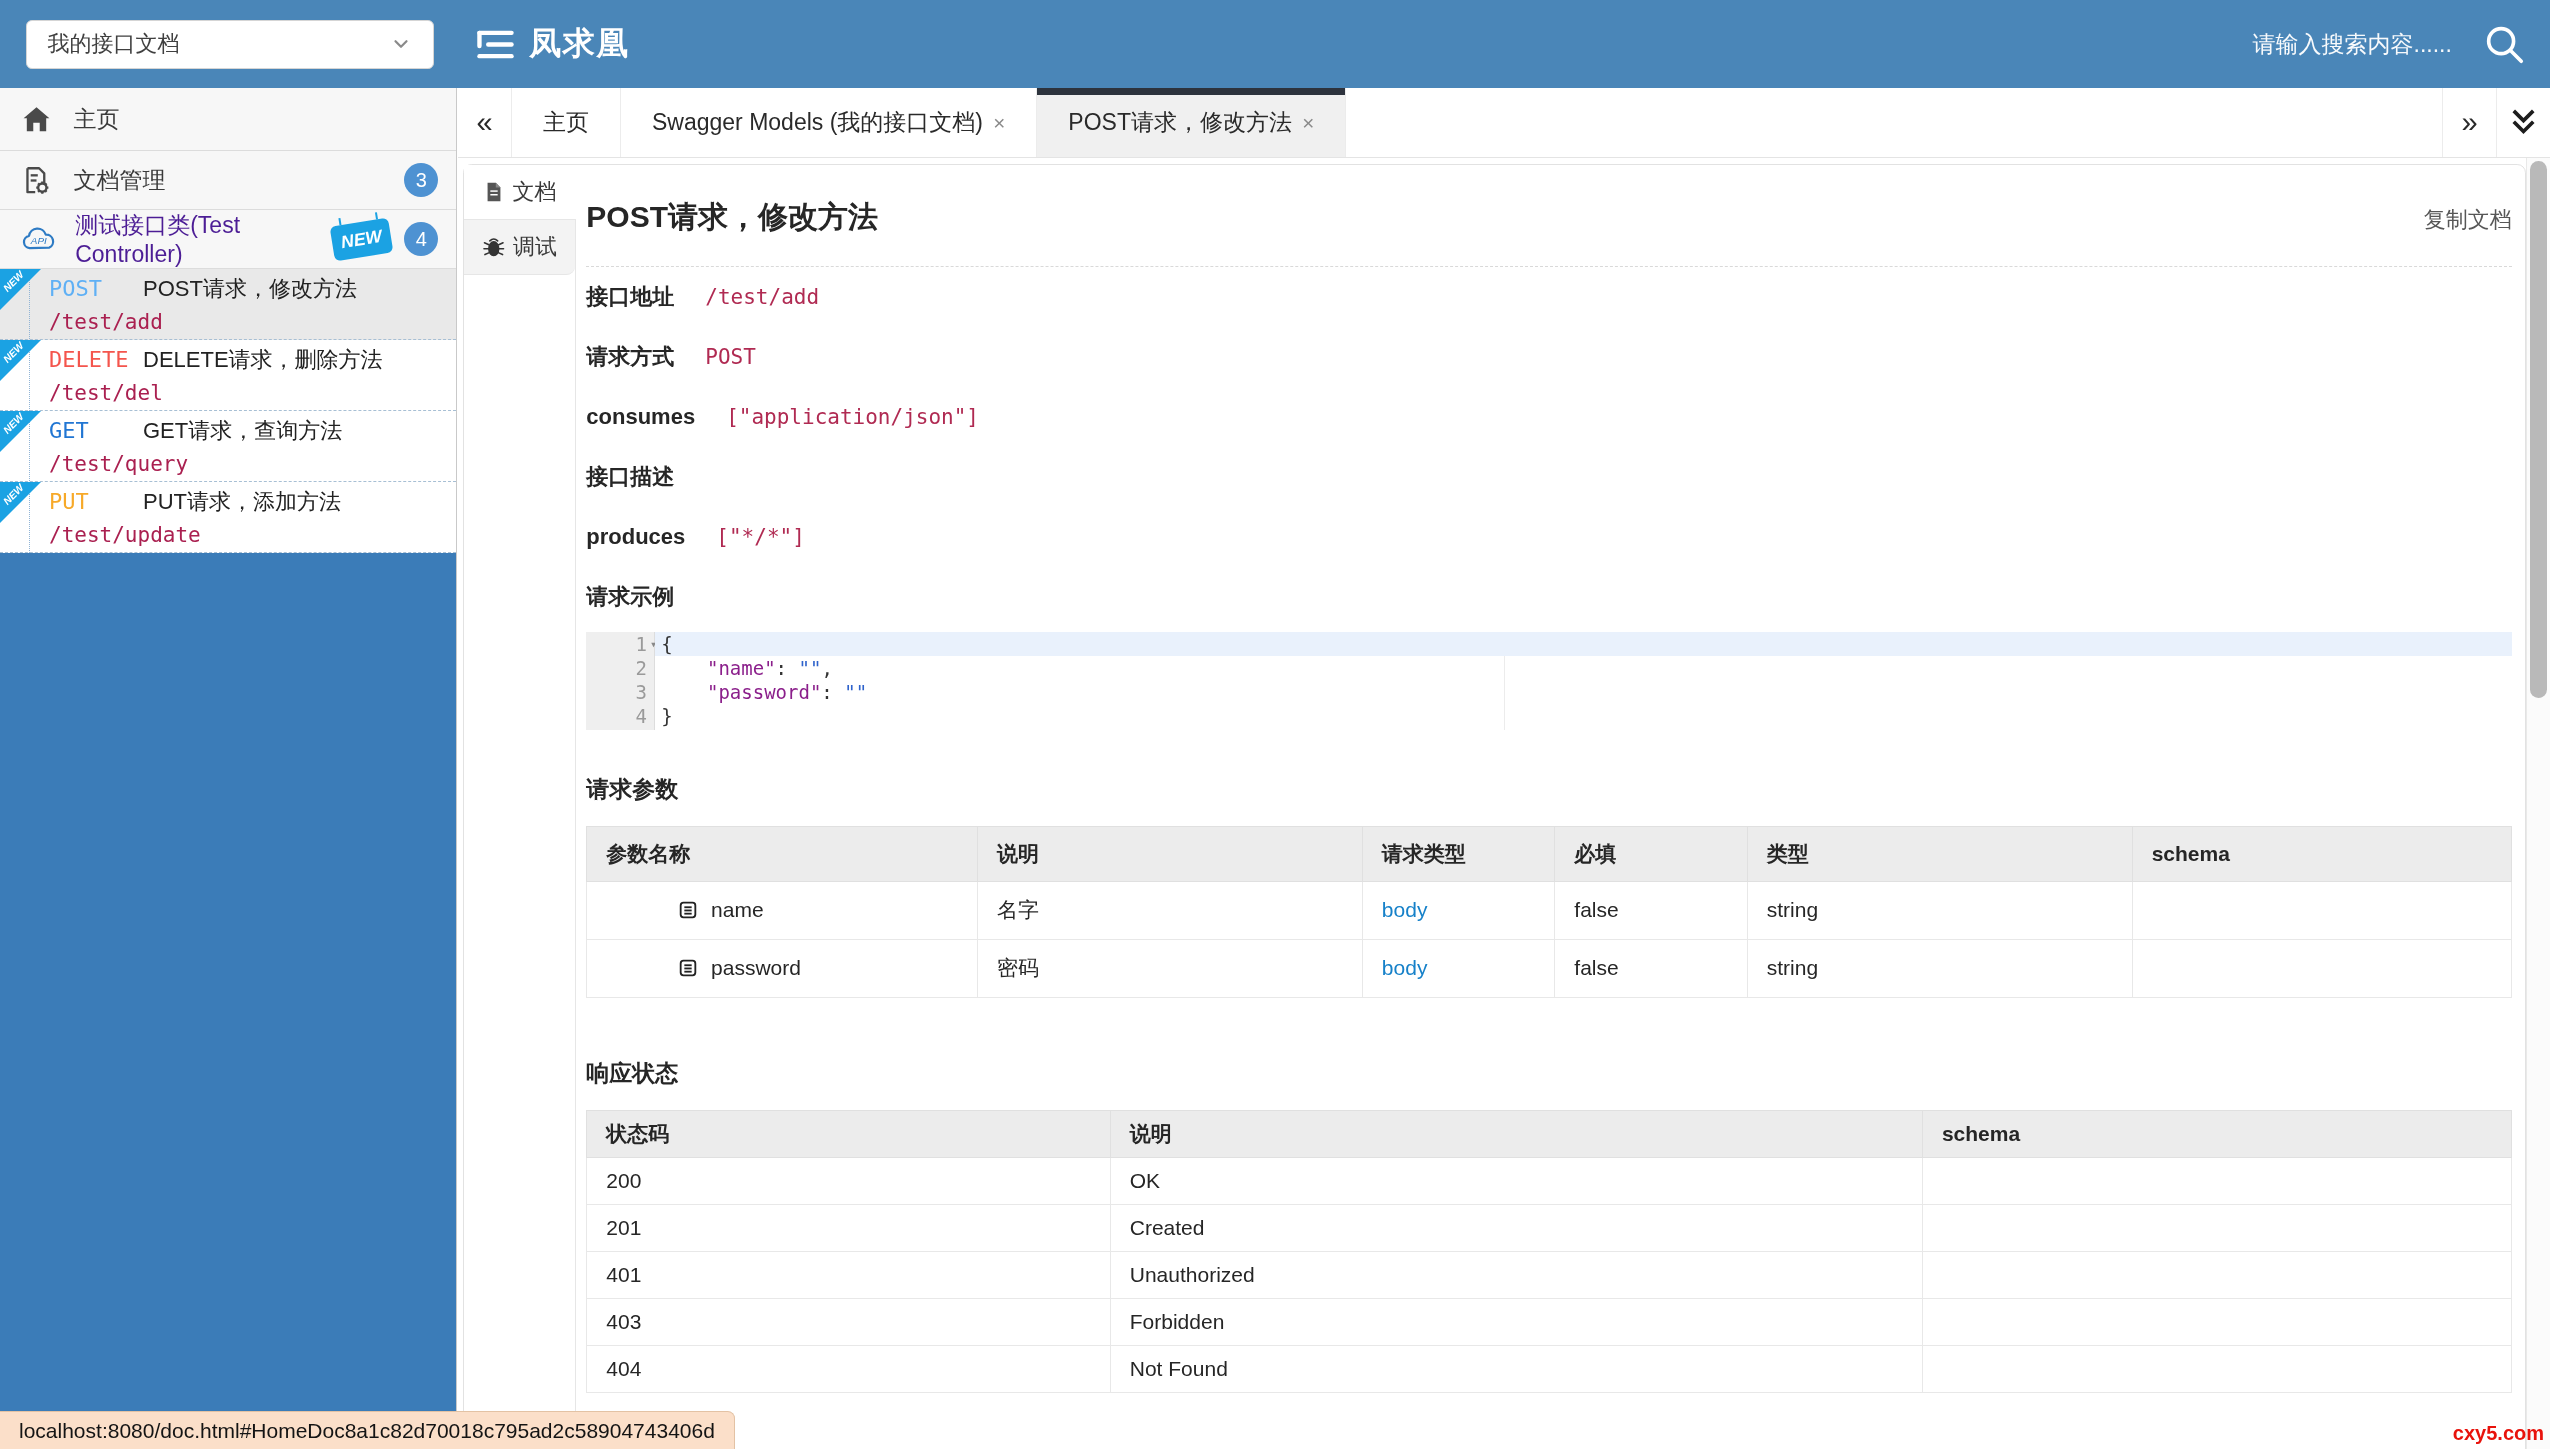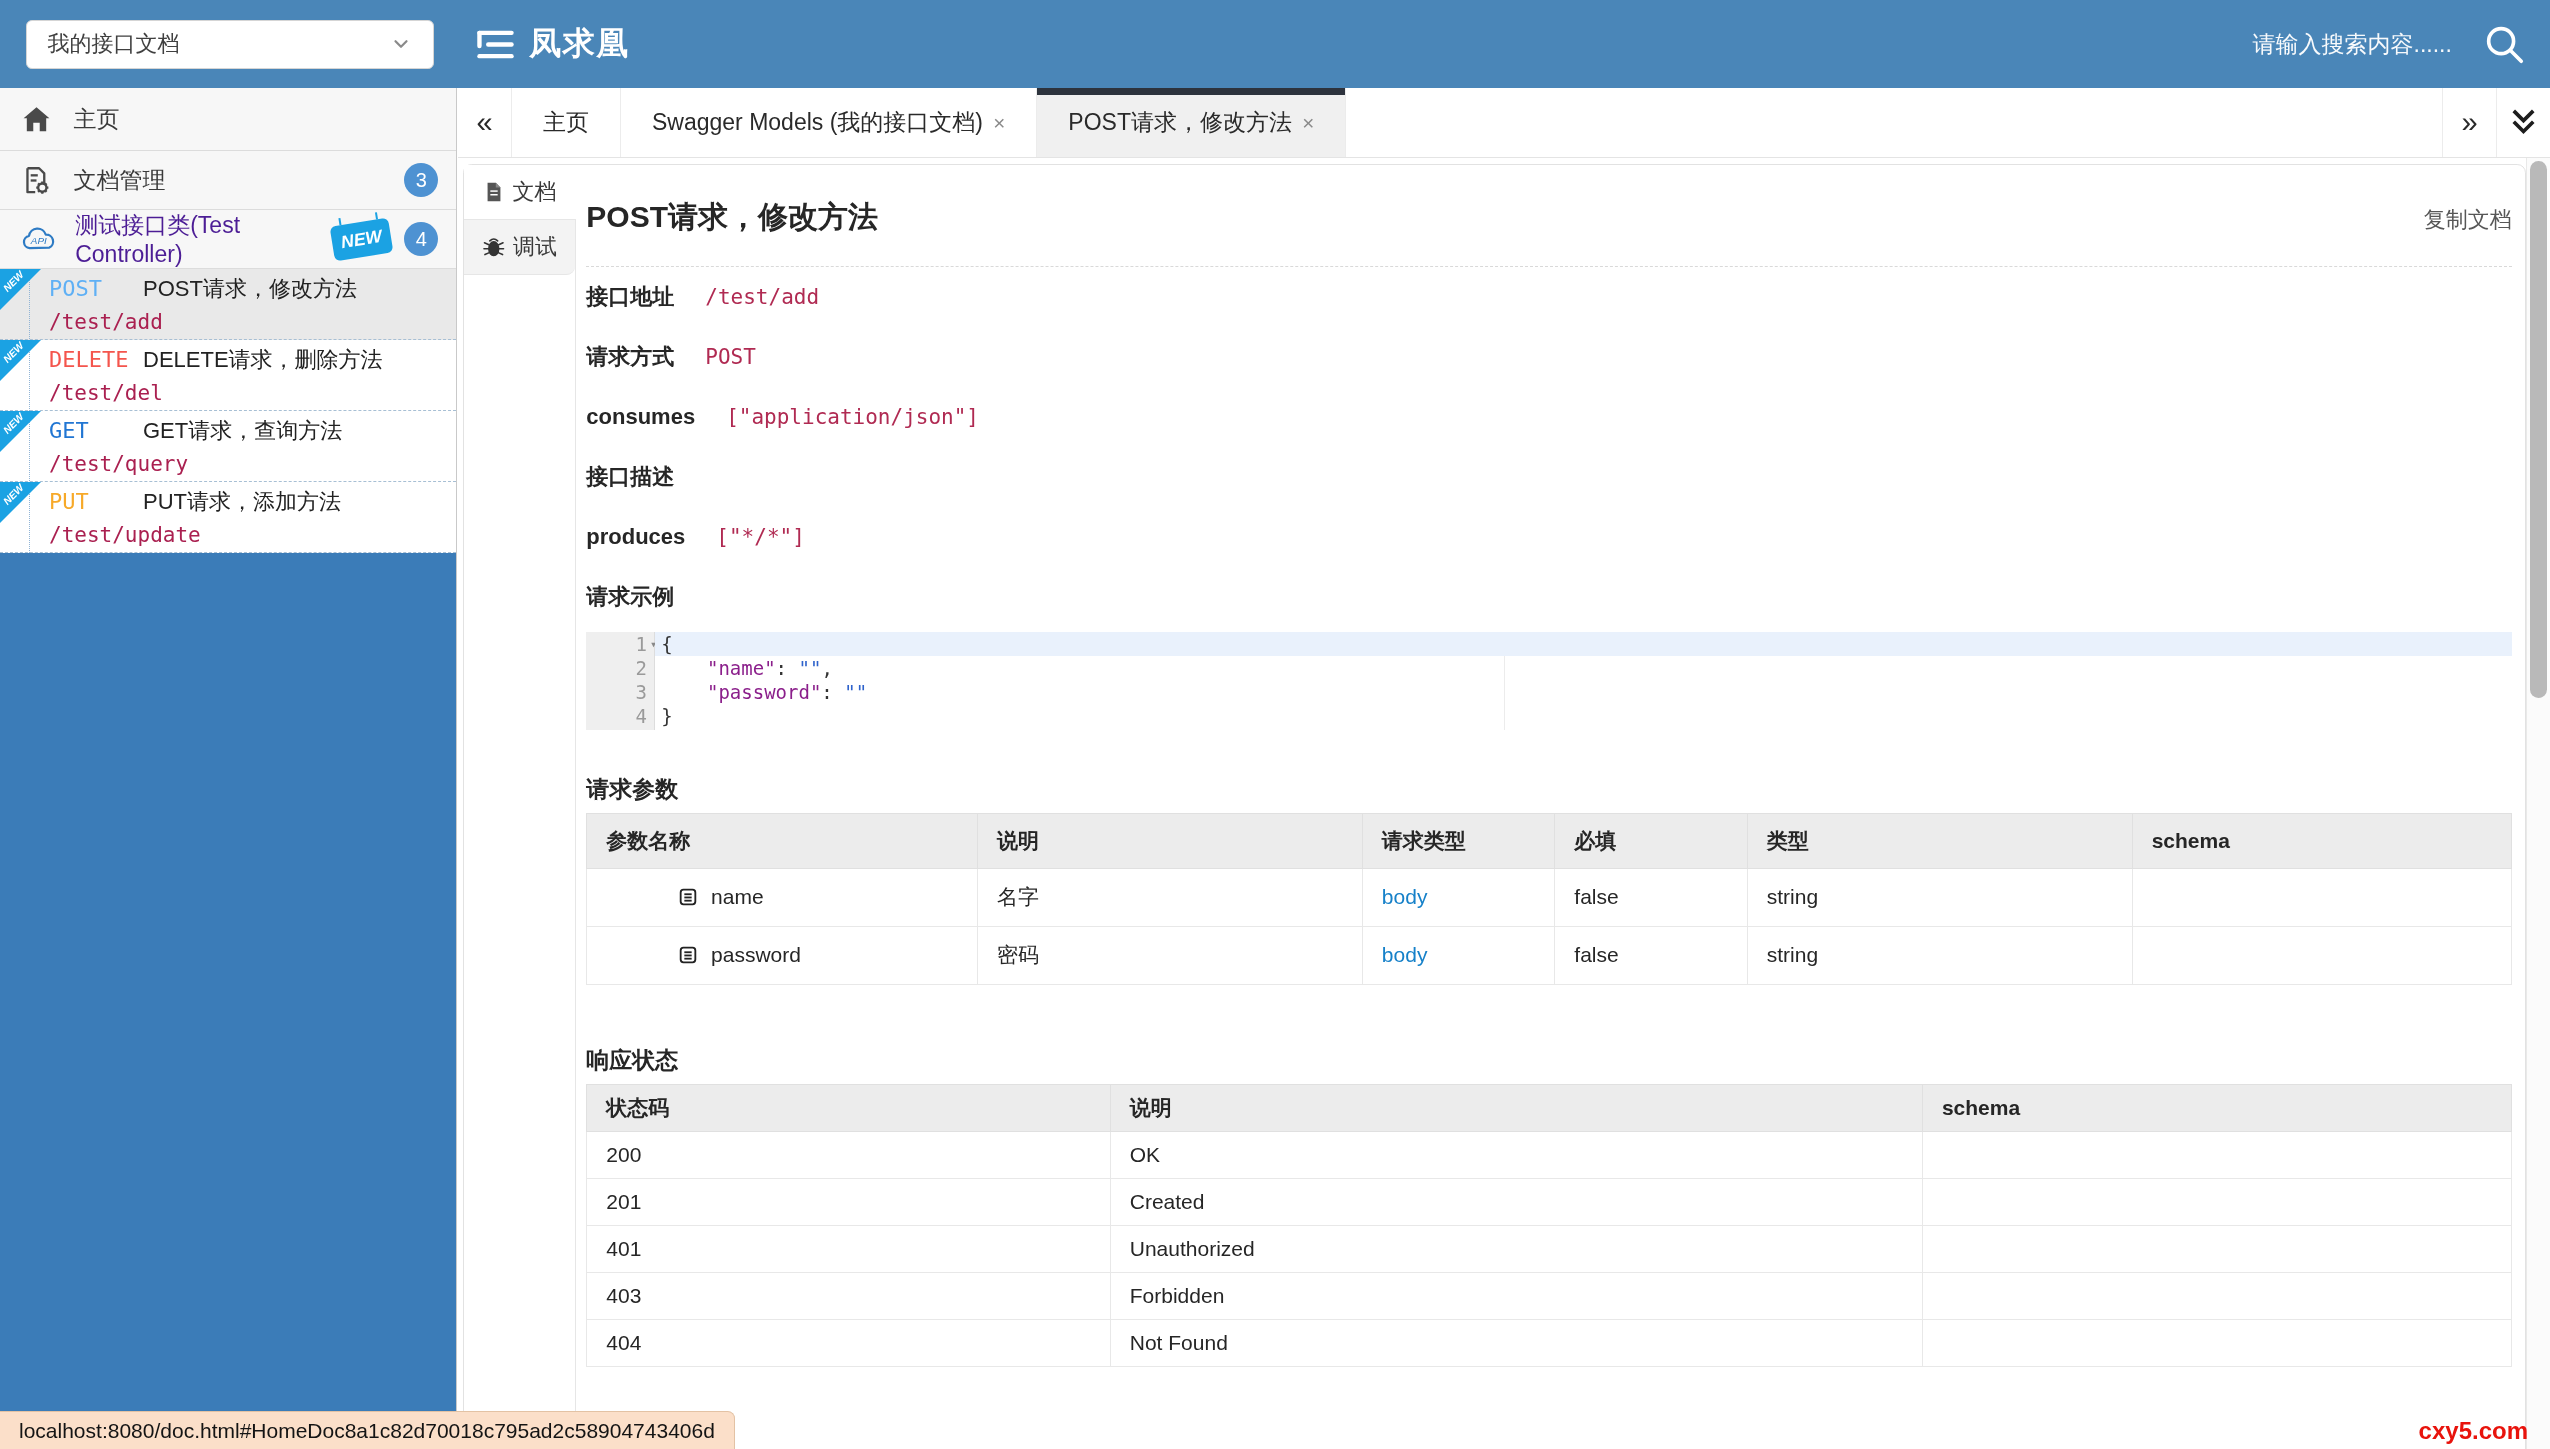--- a/index.html
+++ b/index.html
@@ -131,40 +131,40 @@
   .code-lines .ruler{position:absolute;left:849px;top:24px;bottom:0;border-left:0.7px solid #ececec;}
   .cl{white-space:pre;padding-left:5.9px;position:relative;color:#333;}
   .cl.active{background:#e9f1fc;}
   .tok-key{color:#8b1f8b;}
   .tok-val{color:#2f63cc;}
 
   .section-title{font-size:23px;font-weight:bold;color:#262626;}
   .st-params{margin-top:44px;}
   .st-resp{margin-top:60px;}
 
-  table.doc-table{width:100%;border-collapse:collapse;margin-top:8px;font-size:21px;color:#262626;}
+  table.doc-table{width:100%;border-collapse:collapse;margin-top:21px;font-size:21px;color:#262626;}
   table.doc-table th{
     background:#ececec;border:0.7px solid #e0e0e0;text-align:left;font-weight:bold;
     height:54px;padding:0 0 0 19px;
   }
   table.doc-table td{border:0.7px solid #e8e8e8;height:57px;padding:0 0 0 19px;}
   table.resp td{height:46px;}
   table.resp th{height:46px;}
   .cell-link{color:#1681c9;}
   .req-true{color:#e60000;}
   .pname{display:flex;align-items:center;gap:11.8px;}
   .pname.child{padding-left:71px;}
 
   
   .status-tip{
     position:absolute;left:0;bottom:0;height:38px;background:#fbdfc9;border:0.7px solid #e3c2a4;border-left:none;border-bottom:none;
     border-radius:0 7.3px 0 0;display:flex;align-items:center;padding:0 19px;box-sizing:border-box;
     font-size:21px;color:#141414;z-index:9;
   }
-  .watermark{position:absolute;right:22px;bottom:4.4px;font-size:24px;font-weight:bold;color:#e8130c;z-index:9;}
+  .watermark{position:absolute;right:6px;bottom:4.4px;font-size:20px;font-weight:bold;color:#e8130c;z-index:9;}
 
   svg{display:block;}
 </style>
 </head>
 <body>
 
 <div class="header">
   <div class="project-select">
     <span class="sel-label">我的接口文档</span>
     <span>

